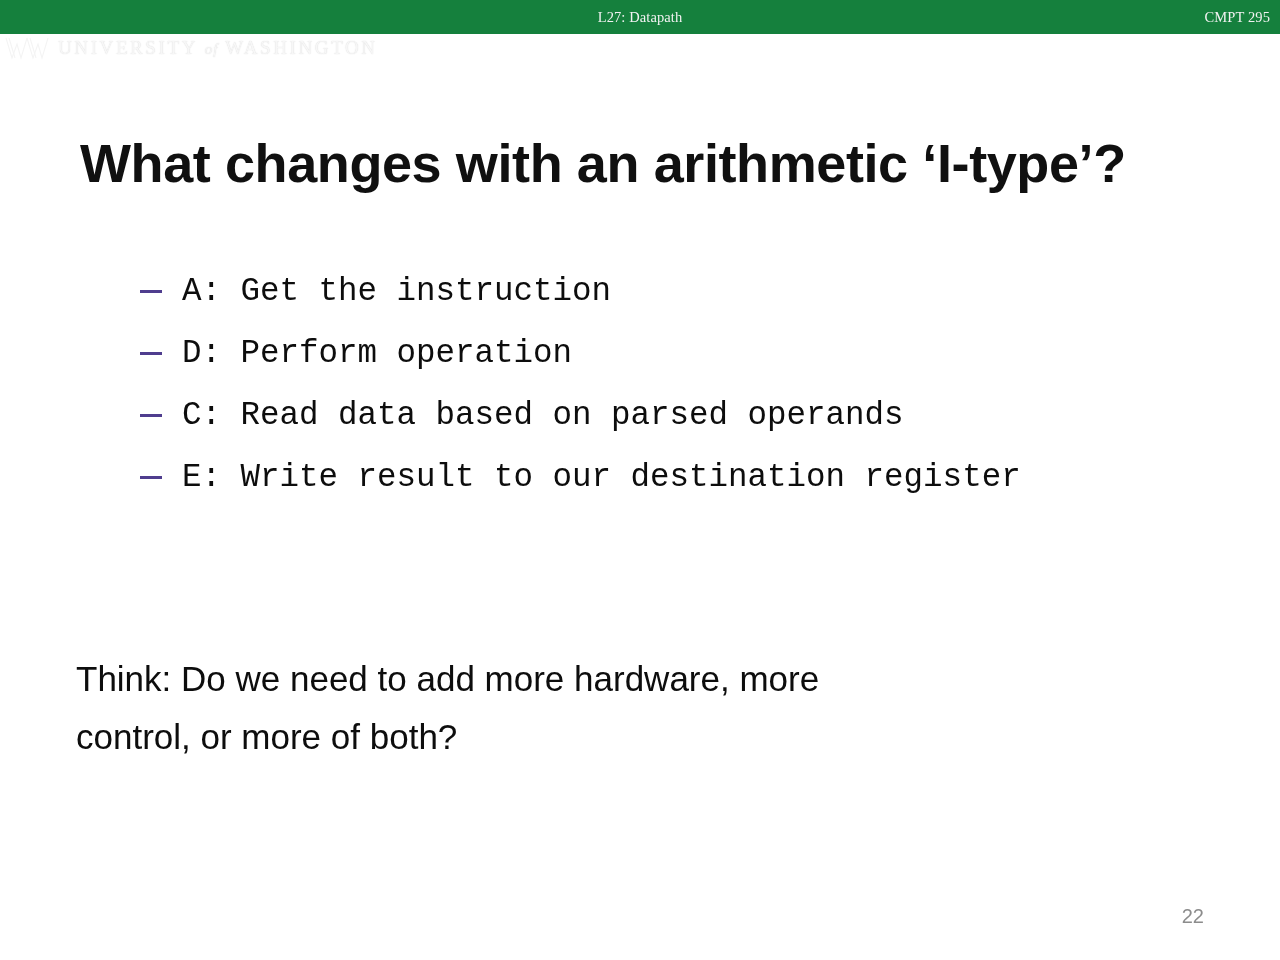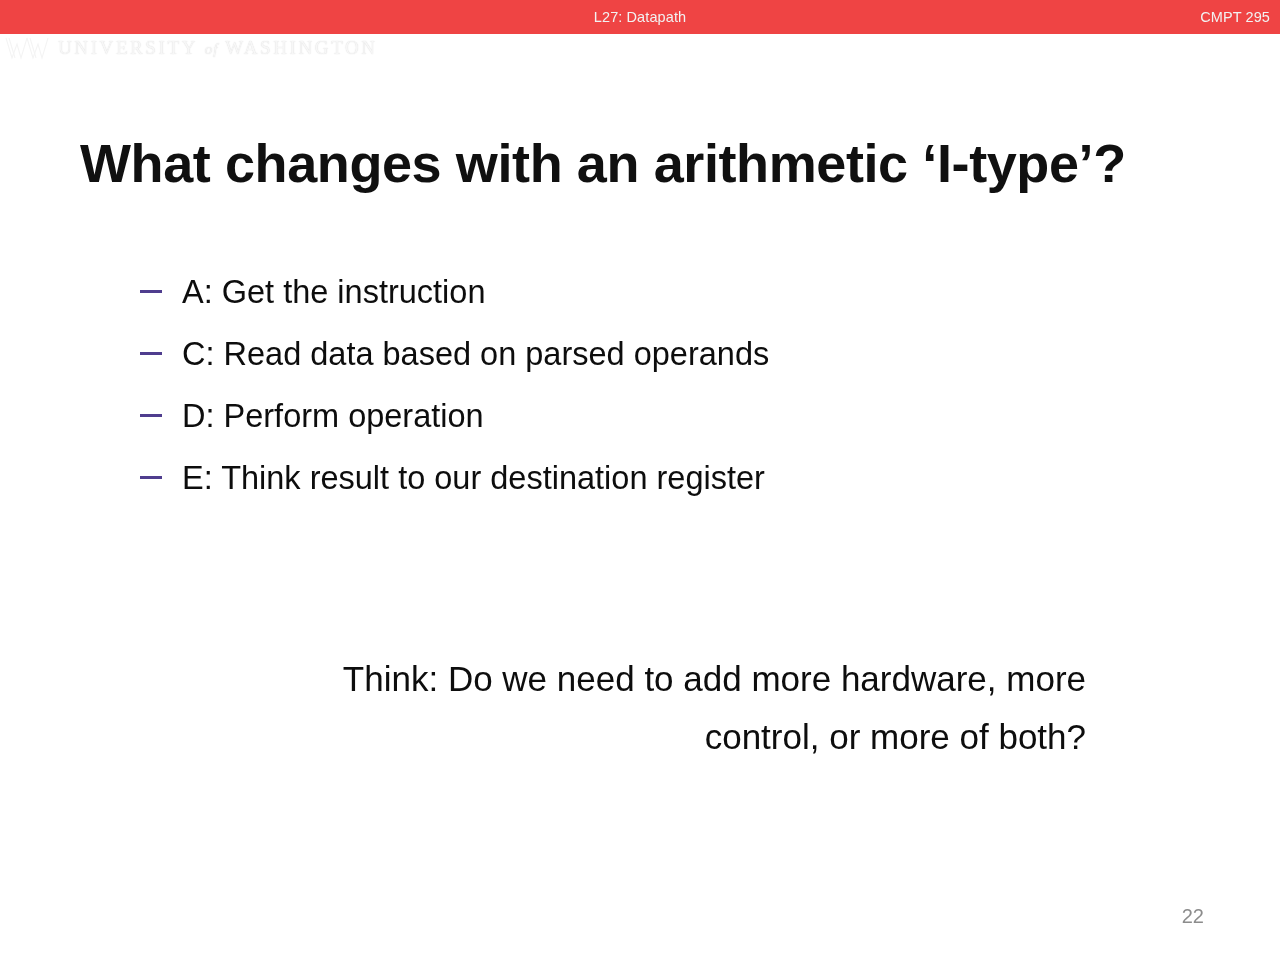--- a/index.html
+++ b/index.html
@@ -16,22 +16,23 @@
     position: relative;
   }
 
   
   .header-bar {
     position: absolute;
     left: 0;
     top: 0;
     width: 1280px;
     height: 34px;
-    background: #ef4444;
+    background: #15803d;
     color: #ffffff;
+    font-family: Liberation Serif, serif;
   }
   .header-center {
     position: absolute;
     left: 0;
     top: 0;
     width: 1280px;
     height: 34px;
     line-height: 34px;
     text-align: center;
     font-size: 14.5px;
@@ -107,20 +108,21 @@
     padding: 0;
   }
   .bullet-item {
     position: relative;
     height: 62px;
     padding-left: 44px;
     font-size: 32.5px;
     color: #0d0d0d;
     line-height: 48px;
     white-space: nowrap;
+    font-family: Liberation Mono, monospace;
   }
   .bullet-dash {
     position: absolute;
     left: 2px;
     top: 22px;
     width: 22px;
     height: 3px;
     background: #4f3d8e;
   }
 
@@ -129,21 +131,20 @@
     position: absolute;
     left: 76px;
     top: 650px;
     width: 1010px;
     font-size: 35px;
     color: #0d0d0d;
     line-height: 58px;
   }
   .think-line {
     white-space: nowrap;
-    text-align: right;
   }
 
   
   .slide-number {
     position: absolute;
     right: 76px;
     bottom: 32px;
     font-size: 20px;
     color: #8c8c8c;
     margin-top: 8px;
@@ -175,29 +176,29 @@
 
 <h1 class="slide-title">What changes with an arithmetic ‘I-type’?</h1>
 
 <ul class="bullet-list">
   <li class="bullet-item">
     <span class="bullet-dash"></span>
     <span>A: Get the instruction</span>
   </li>
   <li class="bullet-item">
     <span class="bullet-dash"></span>
+    <span>D: Perform operation</span>
+  </li>
+  <li class="bullet-item">
+    <span class="bullet-dash"></span>
     <span>C: Read data based on parsed operands</span>
   </li>
   <li class="bullet-item">
     <span class="bullet-dash"></span>
-    <span>D: Perform operation</span>
-  </li>
-  <li class="bullet-item">
-    <span class="bullet-dash"></span>
-    <span>E: Think result to our destination register</span>
+    <span>E: Write result to our destination register</span>
   </li>
 </ul>
 
 <div class="think-block">
   <div class="think-line">Think: Do we need to add more hardware, more</div>
   <div class="think-line">control, or more of both?</div>
 </div>
 
 <div class="slide-number">22</div>
 

